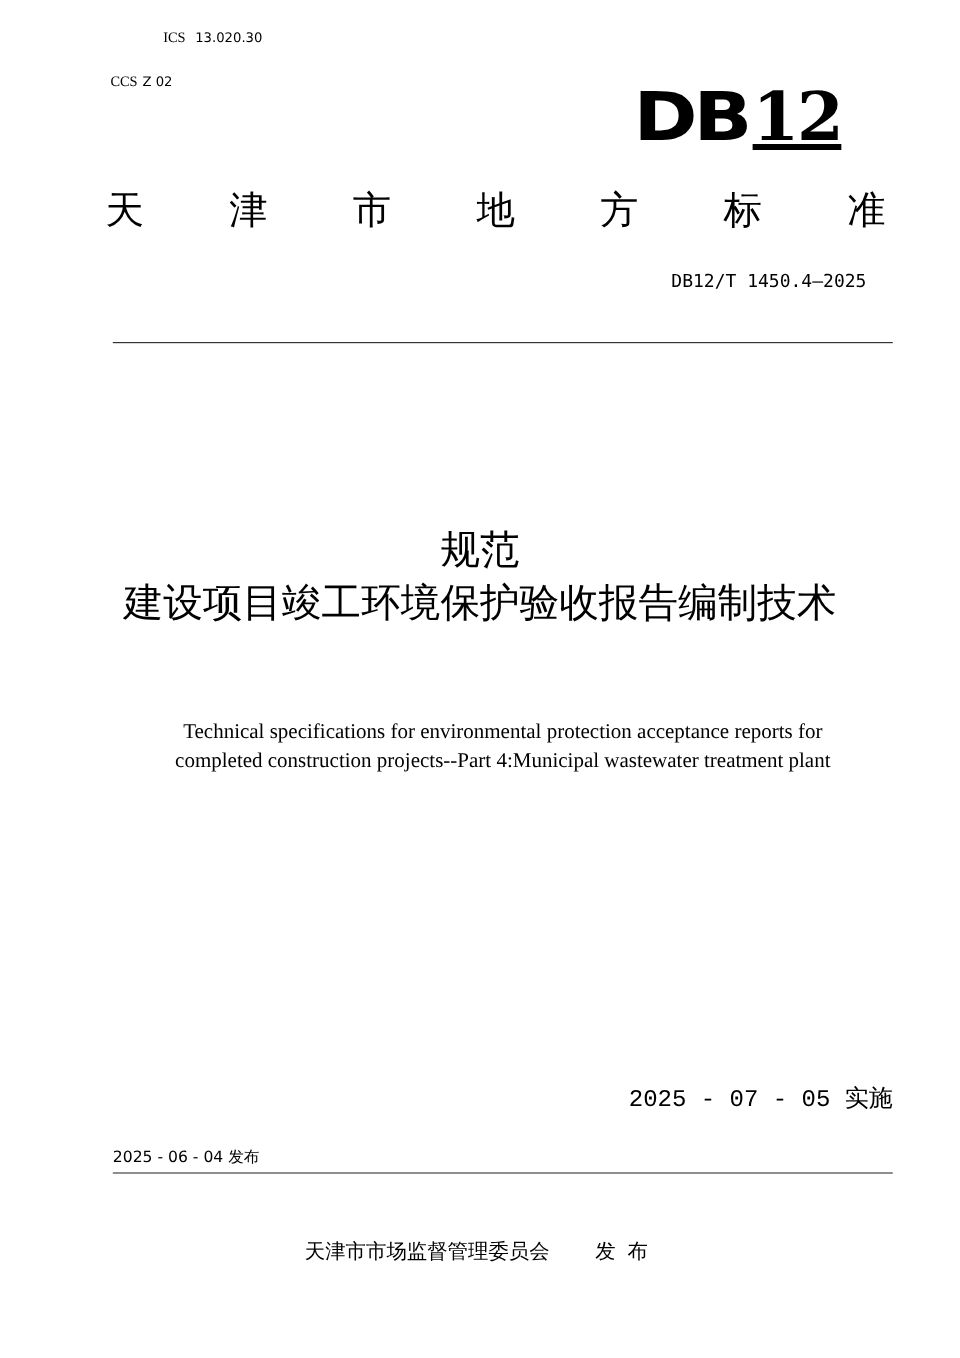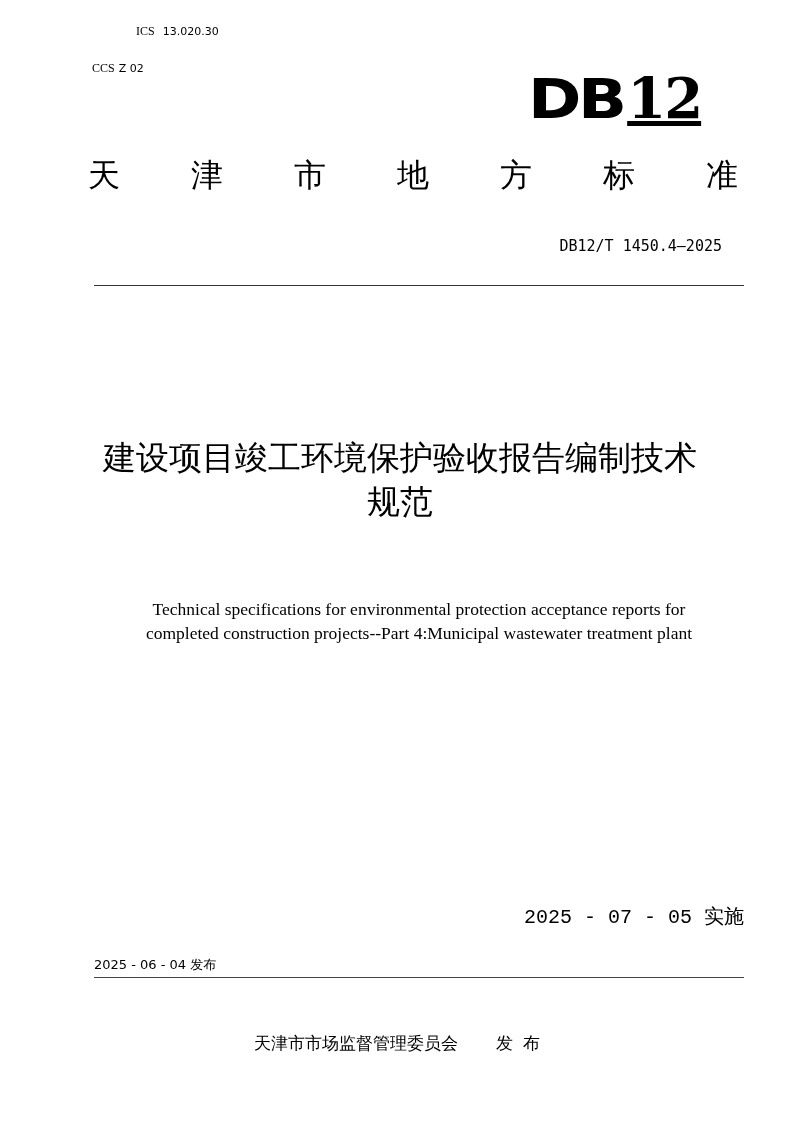--- a/index.html
+++ b/index.html
@@ -6,21 +6,21 @@
     body { width: 800px; height: 1132px; position: relative; overflow: hidden; color: #000; }
     .abs { position: absolute; }
     .meta { left: 92px; font-family: "Liberation Serif", serif; font-size: 12px; line-height: 14px; }
     .meta .num { font-family: "DejaVu Sans", sans-serif; font-size: 11px; margin-left: 8px; }
     .meta .num2 { font-family: "DejaVu Sans", sans-serif; font-size: 11px; margin-left: 4px; }
     #ics { top: 24px; margin-left: 44px; }
     #ccs { top: 61px; }
     #logo { left: 528px; top: 70px; width: 180px; height: 56px; font-family: "DejaVu Serif", serif; font-weight: bold; font-size: 56px; line-height: 56px; letter-spacing: -2px; text-decoration: underline; }
     #logo .db { font-family: "DejaVu Sans", sans-serif; font-weight: 900; font-size: 56px; letter-spacing: -3px; transform: scaleX(1.15); display:inline-block; transform-origin: left; margin-right: 16px; }
     #std-type { left: 88px; top: 155px; width: 650px; display: flex; justify-content: space-between; font-family: "DejaVu Sans", sans-serif; font-size: 32px; line-height: 40px; }
-    #std-code { right: 78px; top: 236px; font-family: "DejaVu Sans Mono", monospace; font-size: 15px; line-height: 20px; }
+    #std-code { right: 78px; top: 224px; font-family: "DejaVu Sans Mono", monospace; font-size: 15px; line-height: 20px; }
     .rule { left: 94px; width: 650px; height: 0; border-top: 1px solid #333; }
     #rule-top { top: 285px; }
     #rule-bottom { top: 977px; border-top: 1.5px solid #444; }
     #title-cn { left: 0; top: 436px; width: 838px; text-align: center; font-family: "DejaVu Sans", sans-serif; font-size: 33px; line-height: 44px; }
     #title-cn div { width: 800px; }
     #title-en { left: 0; top: 597px; width: 838px; text-align: center; font-family: "Liberation Serif", serif; font-size: 17.5px; line-height: 24px; }
     #title-en div { width: 838px; }
     #pub-date { left: 94px; top: 955px; font-family: "DejaVu Sans", sans-serif; font-size: 13px; line-height: 20px; }
     #impl-date { right: 56px; top: 908px; font-family: Liberation Mono, monospace; font-size: 20px; line-height: 20px; }
     #publisher { left: 254px; top: 1034px; font-family: Liberation Mono, monospace; font-size: 17px; line-height: 22px; }
@@ -48,22 +48,22 @@
   <span>方</span>
   <span>标</span>
   <span>准</span>
 </div>
 
 <div id="std-code" class="abs">DB12/T 1450.4—2025</div>
 
 <div id="rule-top" class="abs rule"></div>
 
 <div id="title-cn" class="abs">
+  <div>规范</div>
   <div>建设项目竣工环境保护验收报告编制技术</div>
-  <div>规范</div>
 </div>
 
 <div id="title-en" class="abs">
   <div>Technical specifications for environmental protection acceptance reports for</div>
   <div>completed construction projects--Part 4:Municipal wastewater treatment plant</div>
 </div>
 
 <div id="pub-date" class="abs">2025 - 06 - 04 发布</div>
 <div id="impl-date" class="abs">2025 - 07 - 05 实施</div>
 

